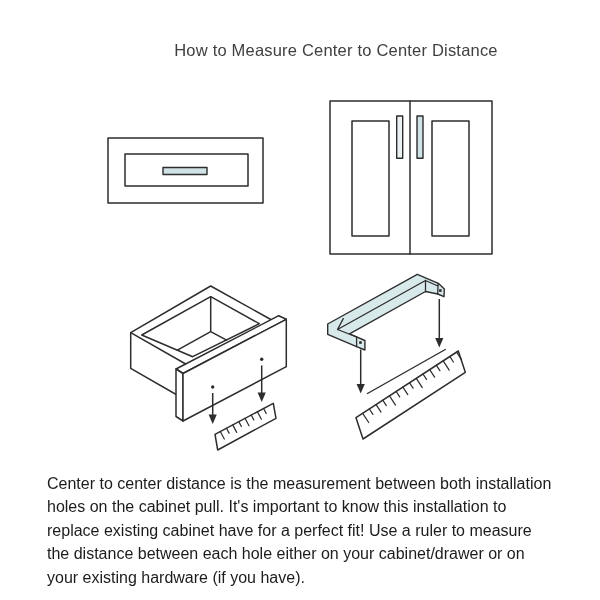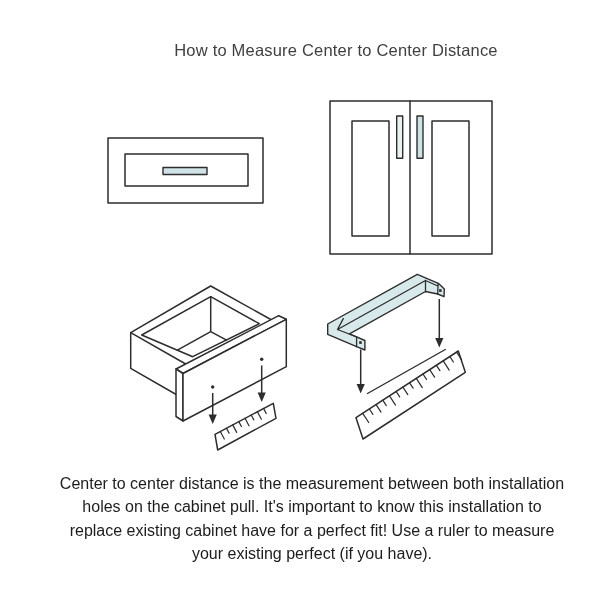--- a/index.html
+++ b/index.html
@@ -1,21 +1,21 @@
 <!DOCTYPE html>
 <html><head>
 <meta charset="utf-8">
 <style>
   html,body{margin:0;padding:0;background:#ffffff;}
   .page{position:relative;width:600px;height:600px;background:#ffffff;overflow:hidden;
         font-family:"Liberation Sans", sans-serif;color:#1c1c1c;}
   .title{position:absolute;top:41px;left:0;width:600px;text-align:center;
          font-size:16.5px;font-weight:500;letter-spacing:.2px;color:#404040;margin-left:36px;}
   .desc{position:absolute;left:47px;top:472px;width:530px;}
-  .desc .line{white-space:nowrap;font-size:16px;line-height:23.4px;color:#1c1c1c;text-align:center;}
+  .desc .line{white-space:nowrap;font-size:16px;line-height:23.4px;color:#1c1c1c;}
   svg{position:absolute;overflow:visible;}
   .ln{stroke:#2d2d2d;stroke-width:1.5;fill:none;stroke-linejoin:round;stroke-linecap:round;}
   .shape{stroke:#2d2d2d;stroke-width:1.5;fill:#ffffff;stroke-linejoin:round;}
   .thin{stroke:#2d2d2d;stroke-width:1.2;fill:none;stroke-linecap:round;}
   .fillshape{stroke:#2d2d2d;stroke-width:1.4;stroke-linejoin:round;}
   .arr{stroke:#2d2d2d;stroke-width:1.5;fill:none;}
   .arrhead{fill:#2d2d2d;stroke:none;}
   .dot{fill:#2d2d2d;stroke:none;}
 </style>
 </head>
@@ -111,16 +111,17 @@
       <line x1="443.2" y1="360.9" x2="449.2" y2="370.1"></line>
       <line x1="449.9" y1="356.6" x2="453.4" y2="362.0"></line>
       <line x1="456.6" y1="352.2" x2="461.5" y2="359.7"></line>
     </g>
   </svg>
 
   <div class="desc">
     <div class="line">Center to center distance is the measurement between both installation</div>
     <div class="line">holes on the cabinet pull. It's important to know this installation to</div>
     <div class="line">replace existing cabinet have for a perfect fit! Use a ruler to measure</div>
-    <div class="line">your existing perfect (if you have).</div>
+    <div class="line">the distance between each hole either on your cabinet/drawer or on</div>
+    <div class="line">your existing hardware (if you have).</div>
   </div>
 
 </div>
 
 </body></html>

